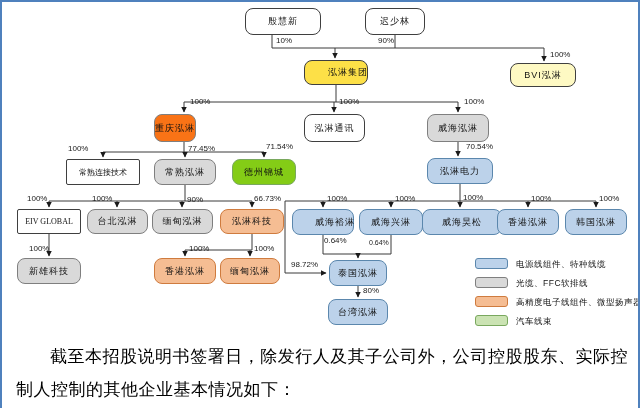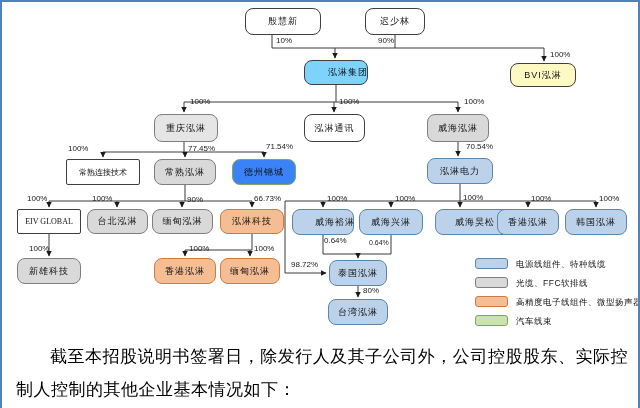--- a/index.html
+++ b/index.html
@@ -61,39 +61,39 @@
           <path d="M526,199 V205" marker-end="url(#arw)"></path>
           <path d="M594,199 V205" marker-end="url(#arw)"></path>
           <path d="M283,199 V271 H324" marker-end="url(#arw)"></path>
           <path d="M321,233 V252 M389,233 V252 M321,252 H389"></path>
           <path d="M356,252 V256" marker-end="url(#arw)"></path>
           <path d="M356,284 V295" marker-end="url(#arw)"></path>
         </g>
     </svg>
   <div class="node" style="left: 243px; top: 6px; width: 76px; height: 27px; background: rgb(255, 255, 255); border-color: rgb(63, 63, 63);">殷慧新</div>
       <div class="node" style="left: 363px; top: 6px; width: 60px; height: 27px; background: rgb(255, 255, 255); border-color: rgb(63, 63, 63);">迟少林</div>
-      <div class="node" style="left: 302px; top: 58px; width: 64px; height: 25px; background: #7dd3fc; border-color: rgb(63, 63, 63); padding-left: 24px;">泓淋集团</div>
+      <div class="node" style="left: 302px; top: 58px; width: 64px; height: 25px; background: #fde047; border-color: rgb(63, 63, 63); padding-left: 24px;">泓淋集团</div>
       <div class="node" style="left: 508px; top: 61px; width: 66px; height: 24px; background: #fef9c3; border-color: rgb(63, 63, 63);">BVI泓淋</div>
-      <div class="node" style="left: 152px; top: 112px; width: 64px; height: 28px; background: #e5e5e5; border-color: rgb(127, 127, 127);">重庆泓淋</div>
+      <div class="node" style="left: 152px; top: 112px; width: 42px; height: 28px; background: #f97316; border-color: rgb(127, 127, 127);">重庆泓淋</div>
       <div class="node" style="left: 302px; top: 112px; width: 61px; height: 28px; background: rgb(255, 255, 255); border-color: rgb(63, 63, 63);">泓淋通讯</div>
       <div class="node" style="left: 425px; top: 112px; width: 62px; height: 28px; background: rgb(217, 217, 217); border-color: rgb(127, 127, 127);">威海泓淋</div>
       <div class="node sq" style="left: 64px; top: 157px; width: 74px; height: 26px; background: rgb(255, 255, 255); border-color: rgb(63, 63, 63); letter-spacing: 0px; font-size: 8px;">常熟连接技术</div>
       <div class="node" style="left: 152px; top: 157px; width: 62px; height: 26px; background: rgb(217, 217, 217); border-color: rgb(127, 127, 127);">常熟泓淋</div>
-      <div class="node" style="left: 230px; top: 157px; width: 64px; height: 26px; background: #3b82f6; border-color: rgb(121, 168, 94);">德州锦城</div>
+      <div class="node" style="left: 230px; top: 157px; width: 64px; height: 26px; background: #84cc16; border-color: rgb(121, 168, 94);">德州锦城</div>
       <div class="node sq latin" style="left: 15px; top: 207px; width: 64px; height: 25px; background: rgb(255, 255, 255); border-color: rgb(63, 63, 63); letter-spacing: 0px; font-size: 8px; font-family: Liberation Serif, serif;">EIV GLOBAL</div>
       <div class="node" style="left: 85px; top: 207px; width: 61px; height: 25px; background: rgb(217, 217, 217); border-color: rgb(127, 127, 127);">台北泓淋</div>
       <div class="node" style="left: 150px; top: 207px; width: 61px; height: 25px; background: rgb(217, 217, 217); border-color: rgb(127, 127, 127);">缅甸泓淋</div>
       <div class="node" style="left: 218px; top: 207px; width: 64px; height: 25px; background: rgb(245, 189, 147); border-color: rgb(207, 123, 62);">泓淋科技</div>
       <div class="node" style="left: 15px; top: 256px; width: 64px; height: 26px; background: rgb(217, 217, 217); border-color: rgb(127, 127, 127);">新雄科技</div>
       <div class="node" style="left: 152px; top: 256px; width: 62px; height: 26px; background: rgb(245, 189, 147); border-color: rgb(207, 123, 62);">香港泓淋</div>
       <div class="node" style="left: 218px; top: 256px; width: 60px; height: 26px; background: rgb(245, 189, 147); border-color: rgb(207, 123, 62);">缅甸泓淋</div>
       <div class="node" style="left: 425px; top: 156px; width: 66px; height: 26px; background: rgb(188, 210, 234); border-color: rgb(91, 135, 173);">泓淋电力</div>
       <div class="node" style="left: 290px; top: 207px; width: 62px; height: 26px; background: rgb(188, 210, 234); border-color: rgb(91, 135, 173); padding-left: 24px;">威海裕淋</div>
       <div class="node" style="left: 357px; top: 207px; width: 64px; height: 26px; background: rgb(188, 210, 234); border-color: rgb(91, 135, 173);">威海兴淋</div>
-      <div class="node" style="left: 433px; top: 207px; width: 80px; height: 26px; background: rgb(188, 210, 234); border-color: rgb(91, 135, 173);">威海昊松</div>
+      <div class="node" style="left: 420px; top: 207px; width: 80px; height: 26px; background: rgb(188, 210, 234); border-color: rgb(91, 135, 173);">威海昊松</div>
       <div class="node" style="left: 495px; top: 207px; width: 62px; height: 26px; background: rgb(188, 210, 234); border-color: rgb(91, 135, 173);">香港泓淋</div>
       <div class="node" style="left: 563px; top: 207px; width: 62px; height: 26px; background: rgb(188, 210, 234); border-color: rgb(91, 135, 173);">韩国泓淋</div>
       <div class="node" style="left: 327px; top: 258px; width: 58px; height: 26px; background: rgb(188, 210, 234); border-color: rgb(91, 135, 173);">泰国泓淋</div>
       <div class="node" style="left: 326px; top: 297px; width: 60px; height: 26px; background: rgb(188, 210, 234); border-color: rgb(91, 135, 173);">台湾泓淋</div>
       <div class="pct" style="left: 274px; top: 34px;">10%</div>
       <div class="pct" style="left: 376px; top: 34px;">90%</div>
       <div class="pct" style="left: 548px; top: 48px;">100%</div>
       <div class="pct" style="left: 188px; top: 95px;">100%</div>
       <div class="pct" style="left: 337px; top: 95px;">100%</div>
       <div class="pct" style="left: 462px; top: 95px;">100%</div>

